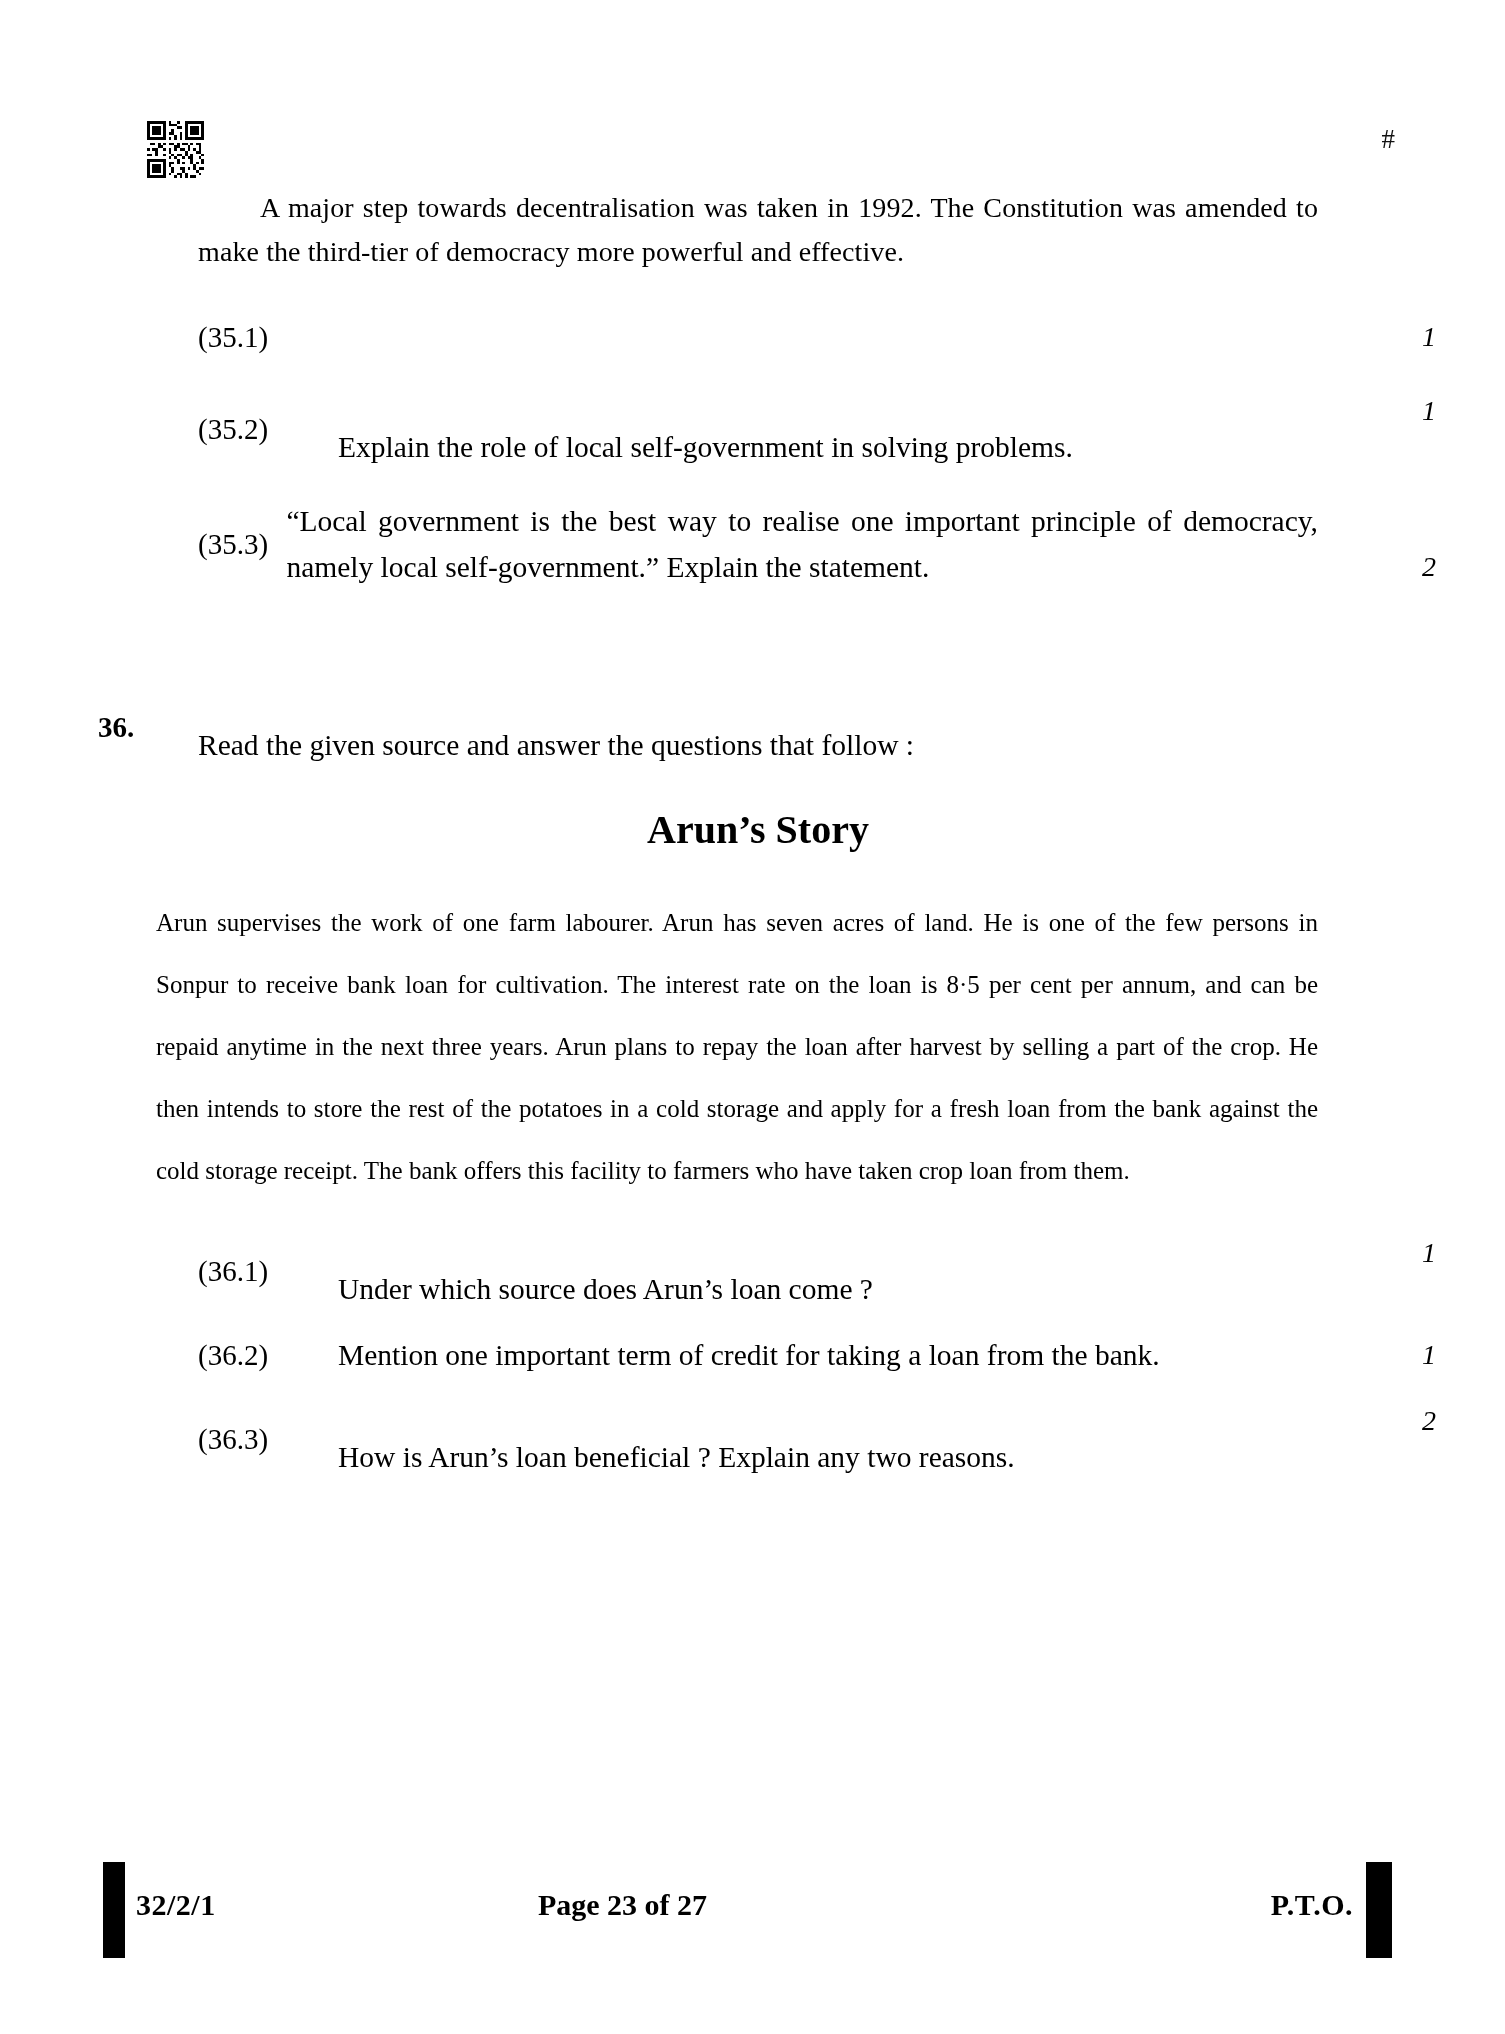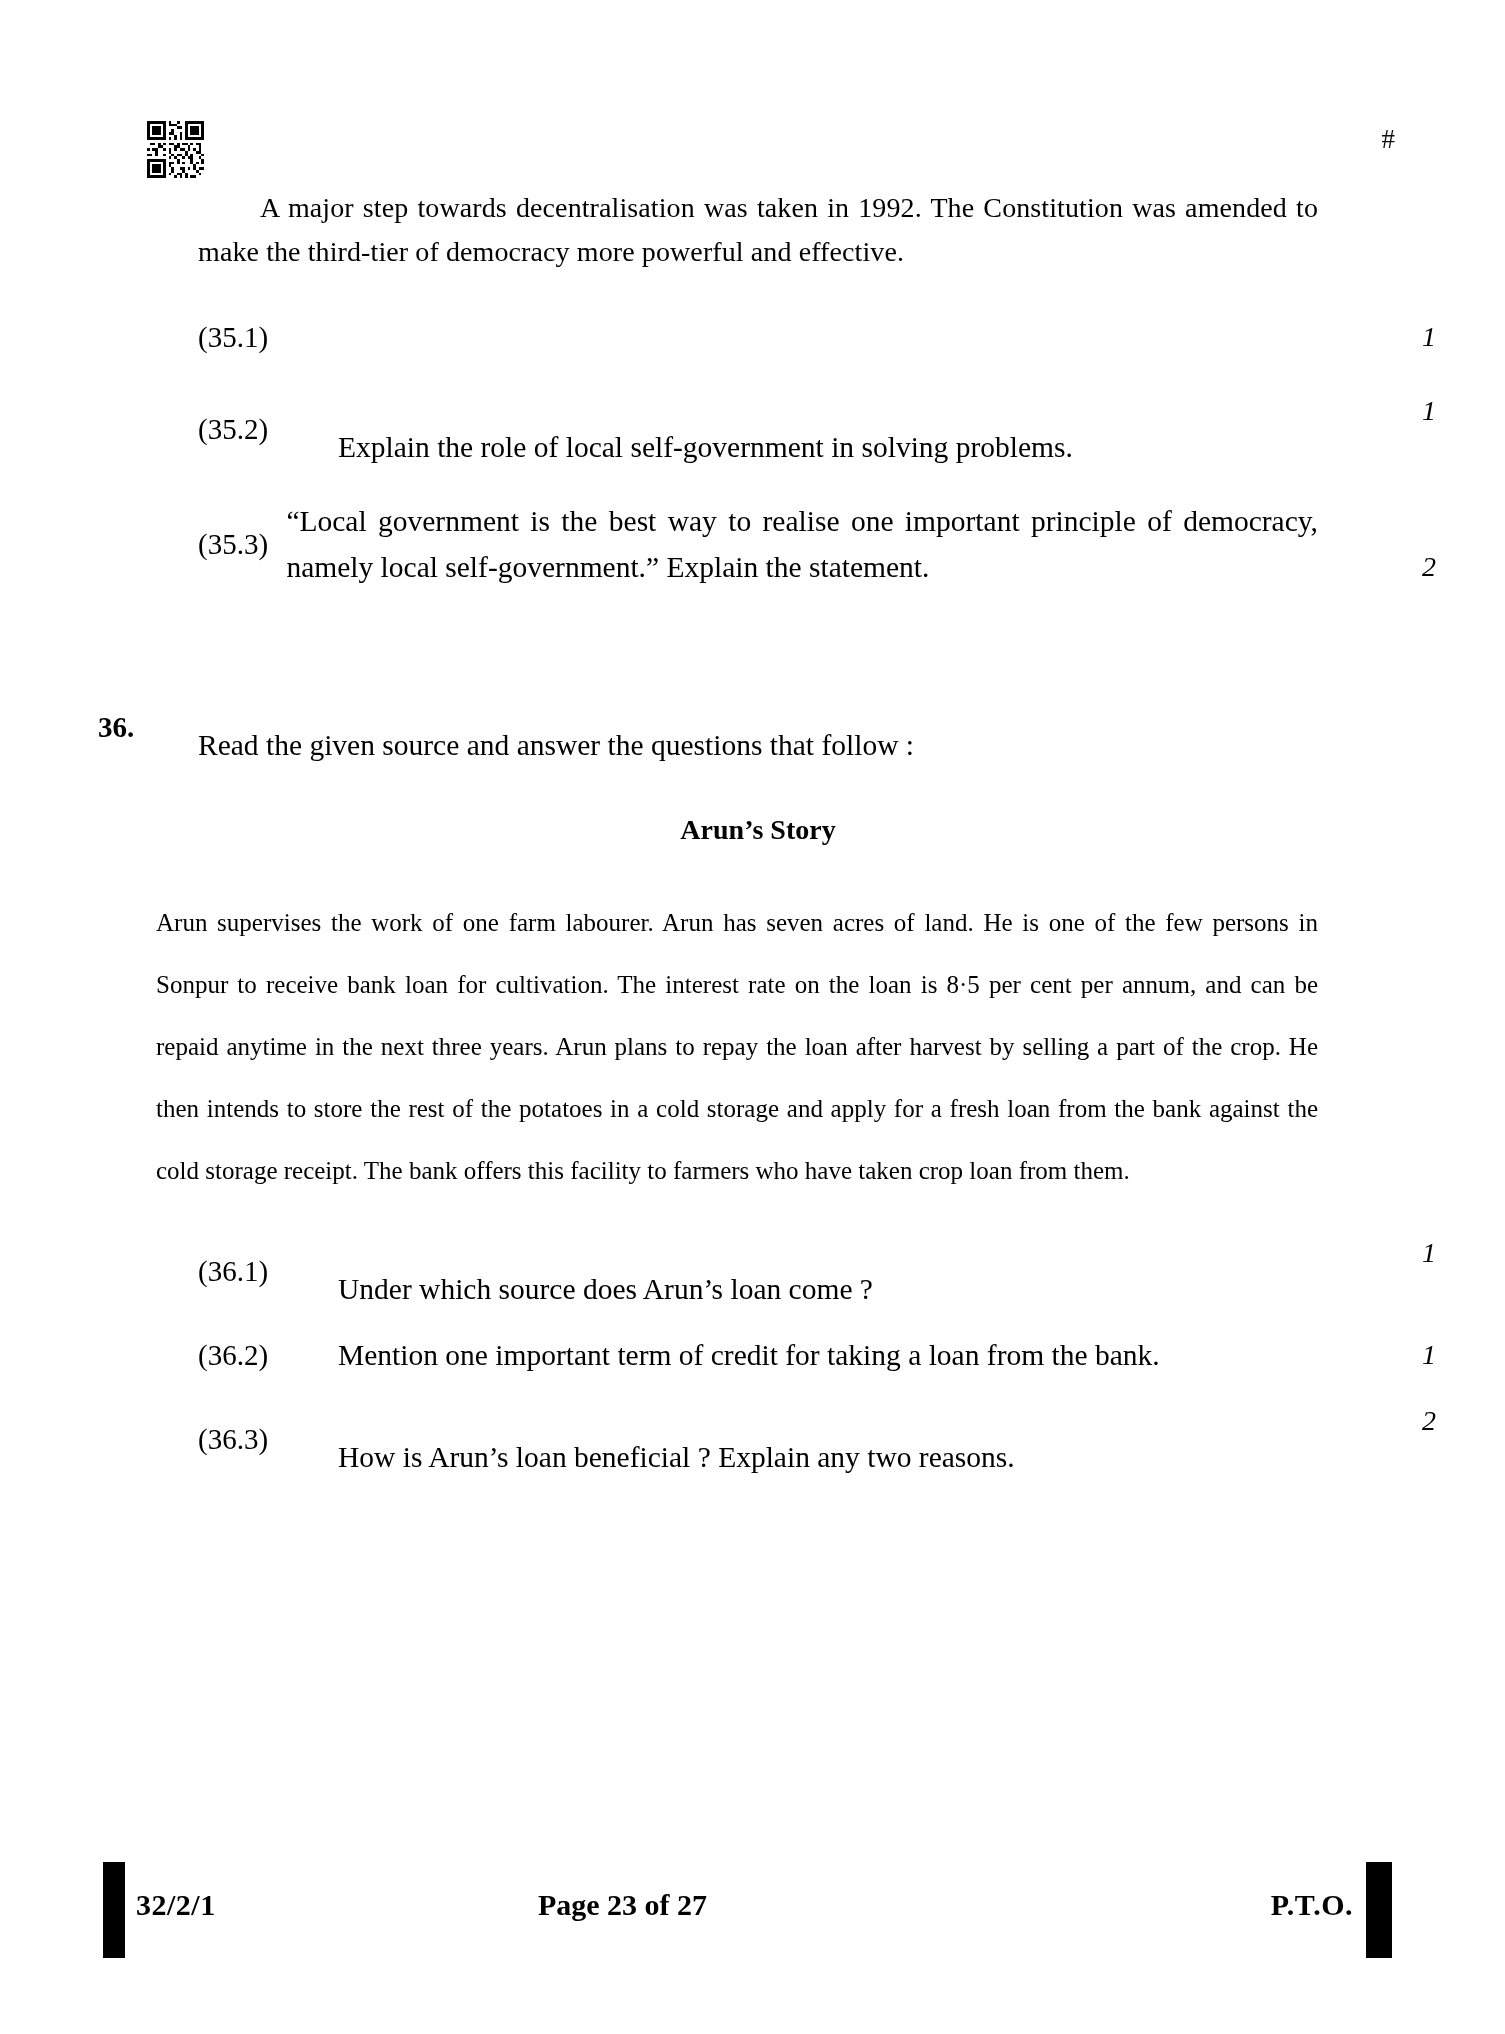--- a/index.html
+++ b/index.html
@@ -91,21 +91,21 @@
     position: absolute;
     right: -118px;
     font-style: italic;
     font-size: 28px;
     line-height: 46px;
   }
 
   .story-heading {
     text-align: center;
     font-weight: bold;
-    font-size: 28px;
+    font-size: 40px;
     line-height: 44px;
   }
 
   p.story {
     margin: 0;
     text-align: justify;
     text-justify: inter-word;
     font-size: 25px;
     line-height: 62px;
   }

